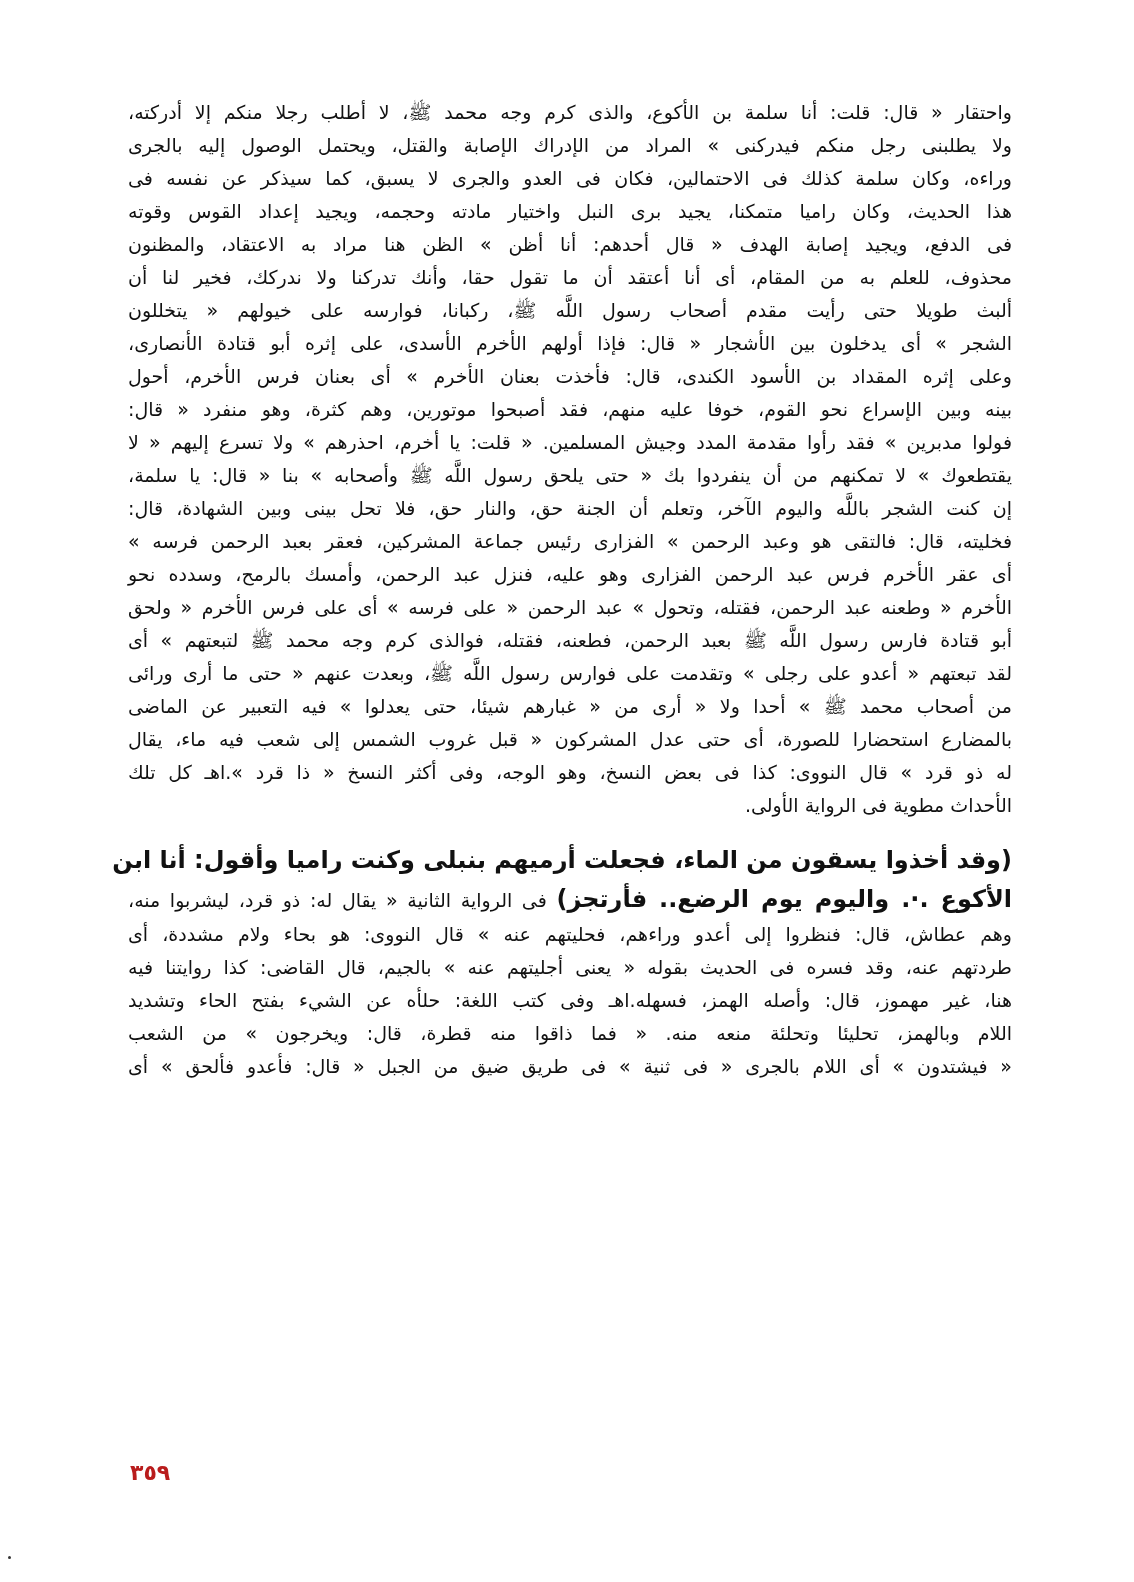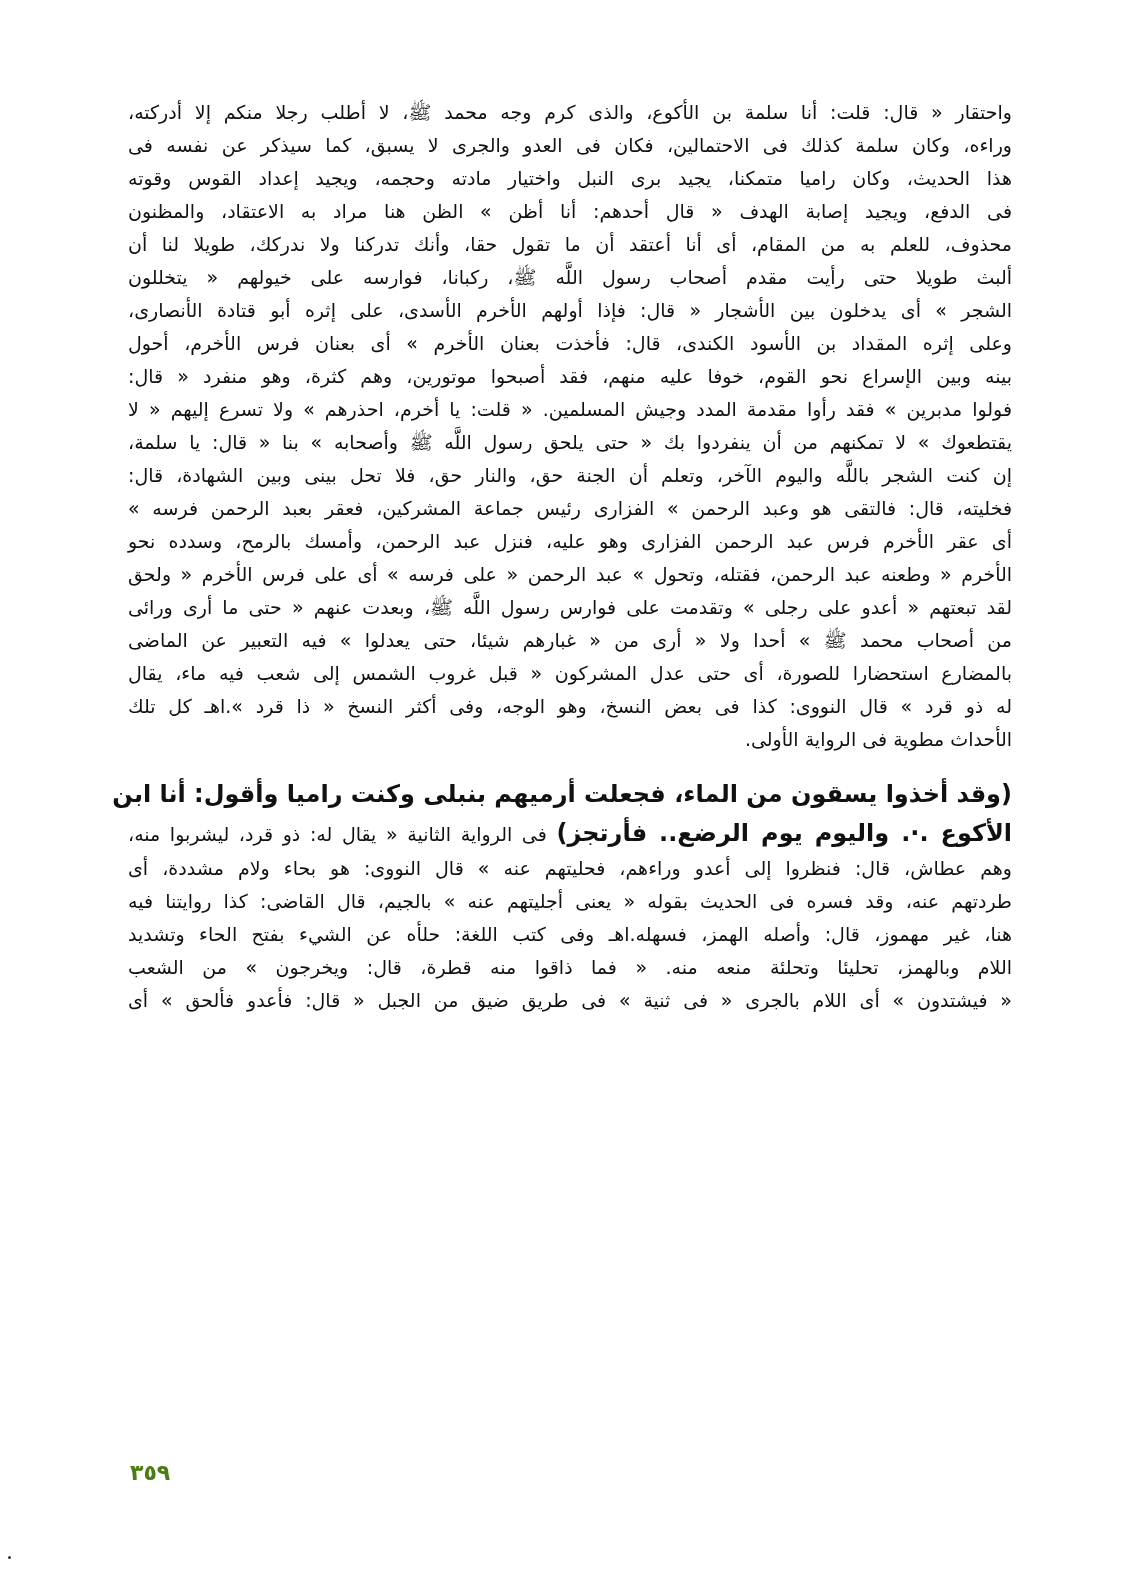--- a/index.html
+++ b/index.html
@@ -60,52 +60,54 @@
     .gap {
       height: 18px;
     }
     .page-number {
       position: absolute;
       left: 130px;
       top: 1460px;
       font-size: 22px;
       font-weight: bold;
       direction: rtl;
-      color: #4d7c0f;
+      color: #b91c1c;
     }
     .corner-mark {
       position: absolute;
       left: 8px;
       top: 1556px;
       width: 3px;
       height: 3px;
       background: #333;
       border-radius: 50%;
     }
   </style>
 </head>
 <body>
 
 <div class="page">
   <div>
     <div class="line">واحتقار « قال: قلت: أنا سلمة بن الأكوع، والذى كرم وجه محمد ﷺ، لا أطلب رجلا منكم إلا أدركته،</div>
+    <div class="line">ولا يطلبنى رجل منكم فيدركنى » المراد من الإدراك الإصابة والقتل، ويحتمل الوصول إليه بالجرى</div>
     <div class="line">وراءه، وكان سلمة كذلك فى الاحتمالين، فكان فى العدو والجرى لا يسبق، كما سيذكر عن نفسه فى</div>
     <div class="line">هذا الحديث، وكان راميا متمكنا، يجيد برى النبل واختيار مادته وحجمه، ويجيد إعداد القوس وقوته</div>
     <div class="line">فى الدفع، ويجيد إصابة الهدف « قال أحدهم: أنا أظن » الظن هنا مراد به الاعتقاد، والمظنون</div>
-    <div class="line">محذوف، للعلم به من المقام، أى أنا أعتقد أن ما تقول حقا، وأنك تدركنا ولا ندركك، طويلا لنا أن</div>
+    <div class="line">محذوف، للعلم به من المقام، أى أنا أعتقد أن ما تقول حقا، وأنك تدركنا ولا ندركك، فخير لنا أن</div>
     <div class="line">ألبث طويلا حتى رأيت مقدم أصحاب رسول اللَّه ﷺ، ركبانا، فوارسه على خيولهم « يتخللون</div>
     <div class="line">الشجر » أى يدخلون بين الأشجار « قال: فإذا أولهم الأخرم الأسدى، على إثره أبو قتادة الأنصارى،</div>
     <div class="line">وعلى إثره المقداد بن الأسود الكندى، قال: فأخذت بعنان الأخرم » أى بعنان فرس الأخرم، أحول</div>
     <div class="line">بينه وبين الإسراع نحو القوم، خوفا عليه منهم، فقد أصبحوا موتورين، وهم كثرة، وهو منفرد « قال:</div>
     <div class="line">فولوا مدبرين » فقد رأوا مقدمة المدد وجيش المسلمين. « قلت: يا أخرم، احذرهم » ولا تسرع إليهم « لا</div>
     <div class="line">يقتطعوك » لا تمكنهم من أن ينفردوا بك « حتى يلحق رسول اللَّه ﷺ وأصحابه » بنا « قال: يا سلمة،</div>
     <div class="line">إن كنت الشجر باللَّه واليوم الآخر، وتعلم أن الجنة حق، والنار حق، فلا تحل بينى وبين الشهادة، قال:</div>
     <div class="line">فخليته، قال: فالتقى هو وعبد الرحمن » الفزارى رئيس جماعة المشركين، فعقر بعبد الرحمن فرسه »</div>
     <div class="line">أى عقر الأخرم فرس عبد الرحمن الفزارى وهو عليه، فنزل عبد الرحمن، وأمسك بالرمح، وسدده نحو</div>
     <div class="line">الأخرم « وطعنه عبد الرحمن، فقتله، وتحول » عبد الرحمن « على فرسه » أى على فرس الأخرم « ولحق</div>
+    <div class="line">أبو قتادة فارس رسول اللَّه ﷺ بعبد الرحمن، فطعنه، فقتله، فوالذى كرم وجه محمد ﷺ لتبعتهم » أى</div>
     <div class="line">لقد تبعتهم « أعدو على رجلى » وتقدمت على فوارس رسول اللَّه ﷺ، وبعدت عنهم « حتى ما أرى ورائى</div>
     <div class="line">من أصحاب محمد ﷺ » أحدا ولا « أرى من « غبارهم شيئا، حتى يعدلوا » فيه التعبير عن الماضى</div>
     <div class="line">بالمضارع استحضارا للصورة، أى حتى عدل المشركون « قبل غروب الشمس إلى شعب فيه ماء، يقال</div>
     <div class="line">له ذو قرد » قال النووى: كذا فى بعض النسخ، وهو الوجه، وفى أكثر النسخ « ذا قرد ».اهـ كل تلك</div>
     <div class="line last">الأحداث مطوية فى الرواية الأولى.</div>
   </div>
 
   <div class="gap"></div>
 
   <div>

